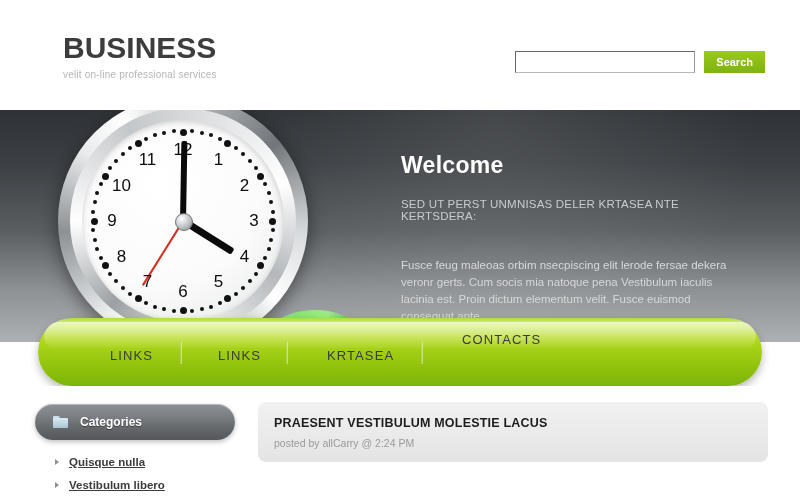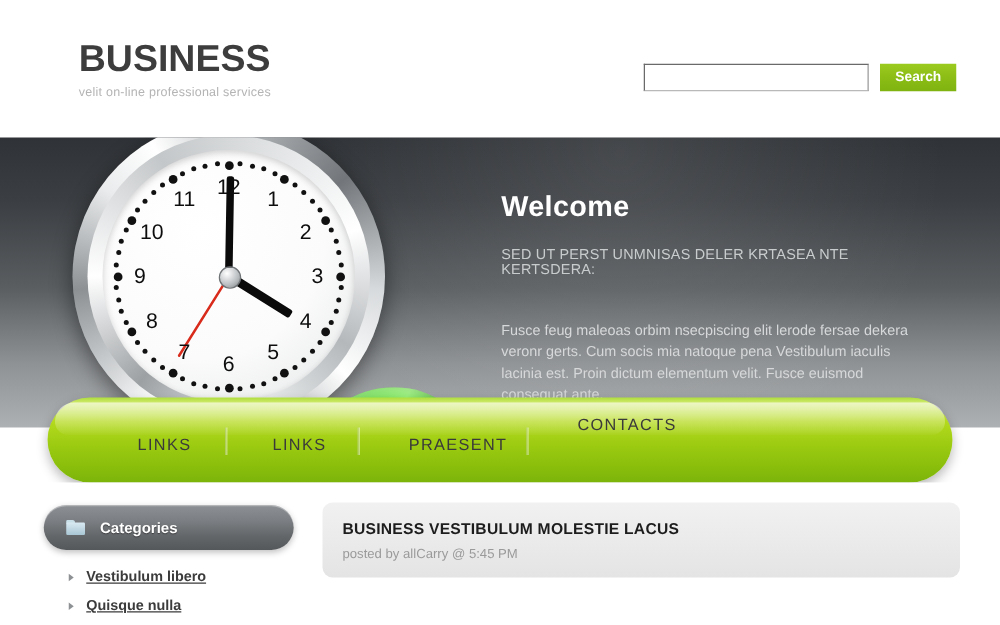--- a/index.html
+++ b/index.html
@@ -492,47 +492,47 @@
   </div>
 </div>
 
 <div class="nav">
   <div class="nav-gloss"></div>
   <div class="nav-items" id="nav-items">
       <a class="nav-item" href="#" style="position: absolute; left: 70px; top: 30px;">LINKS</a>
       <div class="nav-sep" style="position: absolute; left: 142px; top: 24px;"></div>
       <a class="nav-item" href="#" style="position: absolute; left: 178px; top: 30px;">LINKS</a>
       <div class="nav-sep" style="position: absolute; left: 248px; top: 24px;"></div>
-      <a class="nav-item" href="#" style="position: absolute; left: 287px; top: 30px;">PRAESENT</a>
+      <a class="nav-item" href="#" style="position: absolute; left: 287px; top: 30px;">KRTASEA</a>
       <div class="nav-sep" style="position: absolute; left: 383px; top: 24px;"></div>
       <a class="nav-item" href="#" style="position: absolute; left: 422px; top: 14px;">CONTACTS</a>
     </div>
 </div>
 
 <div class="main">
 
   <div class="sidebar">
     <div class="side-header">
       <span class="folder-icon"></span>
       <span class="side-header-label">Categories</span>
     </div>
     <ul class="side-list" id="side-list">
         <li>
           <span class="bullet"></span>
-          <a class="side-link" href="#">Vestibulum libero</a>
+          <a class="side-link" href="#">Quisque nulla</a>
         </li>
         <li>
           <span class="bullet"></span>
-          <a class="side-link" href="#">Quisque nulla</a>
+          <a class="side-link" href="#">Vestibulum libero</a>
         </li>
       </ul>
   </div>
 
   <div class="content">
     <div class="post-head">
-      <div class="post-title">BUSINESS VESTIBULUM MOLESTIE LACUS</div>
+      <div class="post-title">PRAESENT VESTIBULUM MOLESTIE LACUS</div>
       <div class="post-meta-row">
-        <span class="post-author">posted by allCarry @ 5:45 PM</span>
+        <span class="post-author">posted by allCarry @ 2:24 PM</span>
       </div>
     </div>
   </div>
 
 </div>
 
 </body></html>

